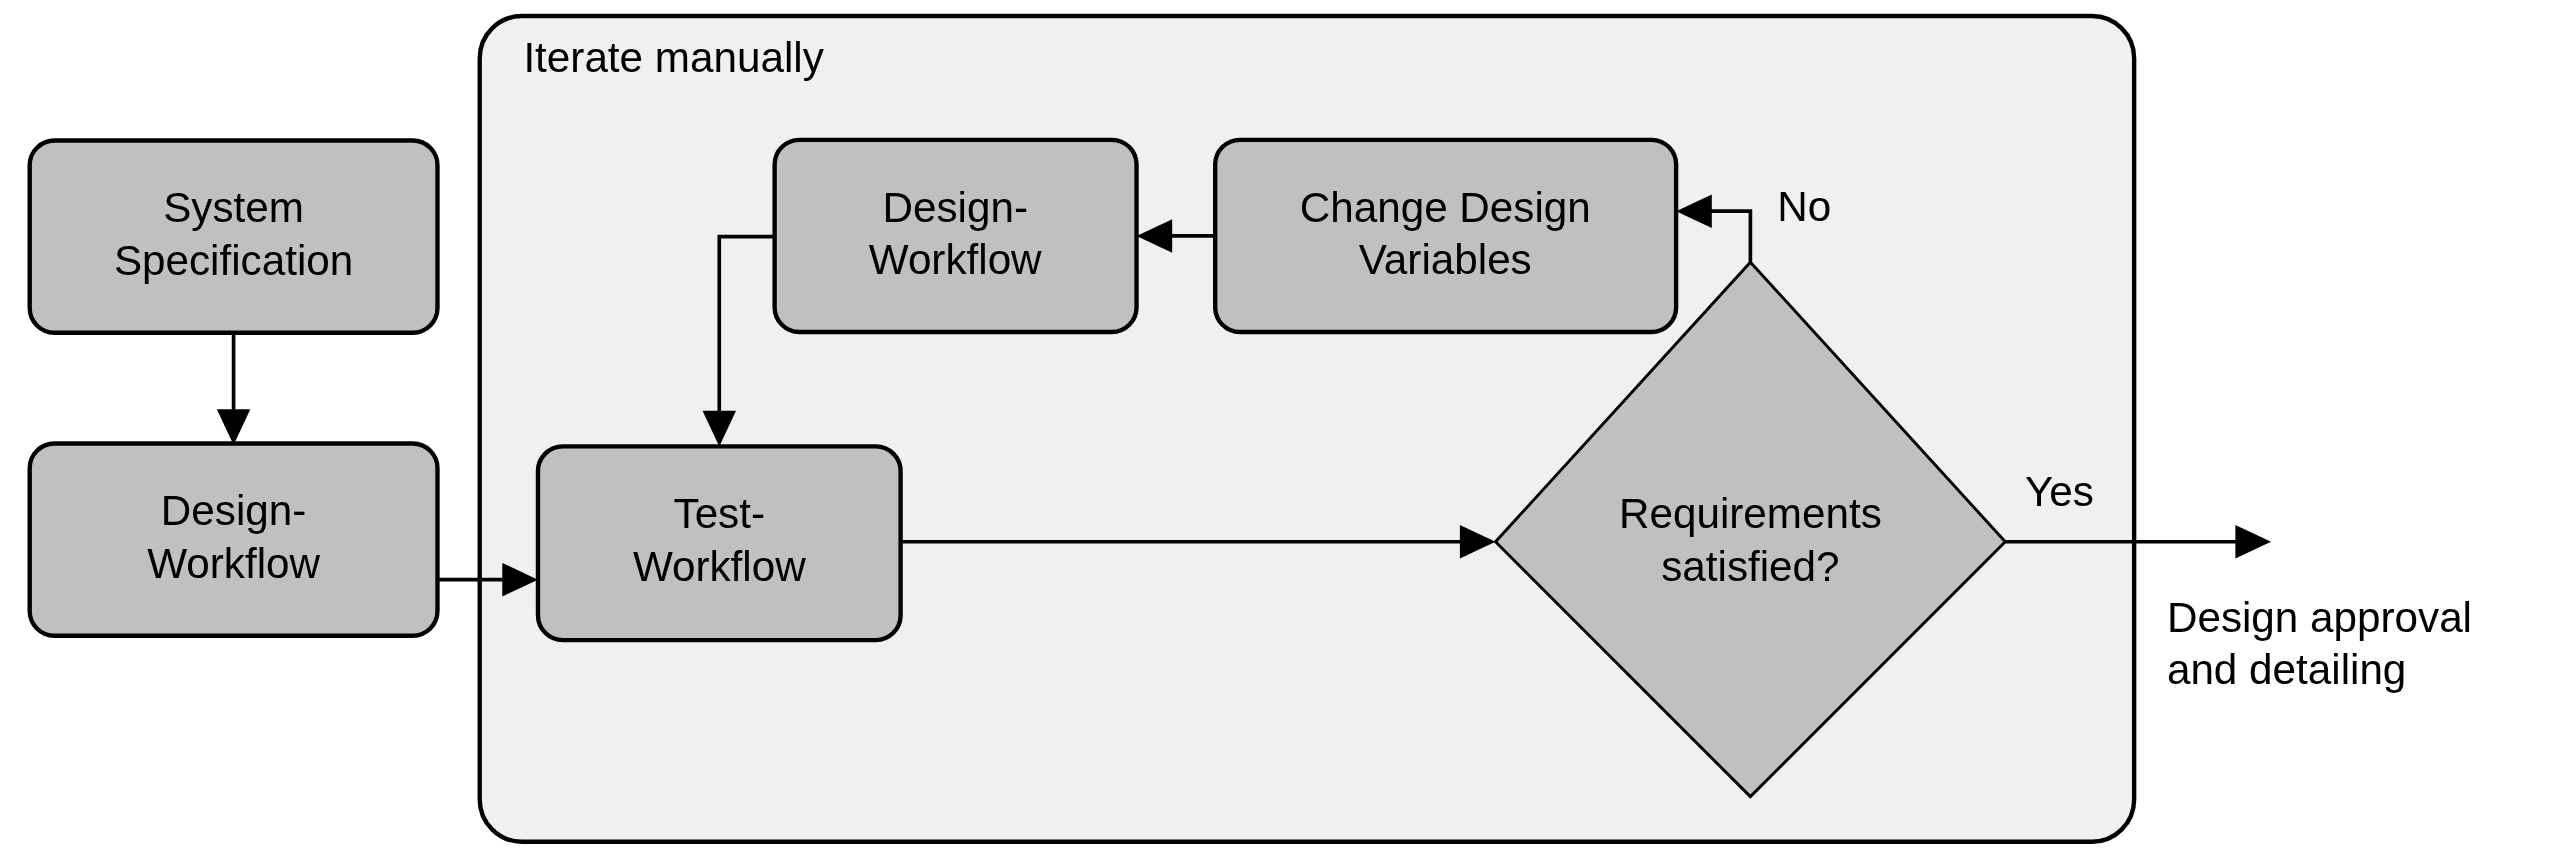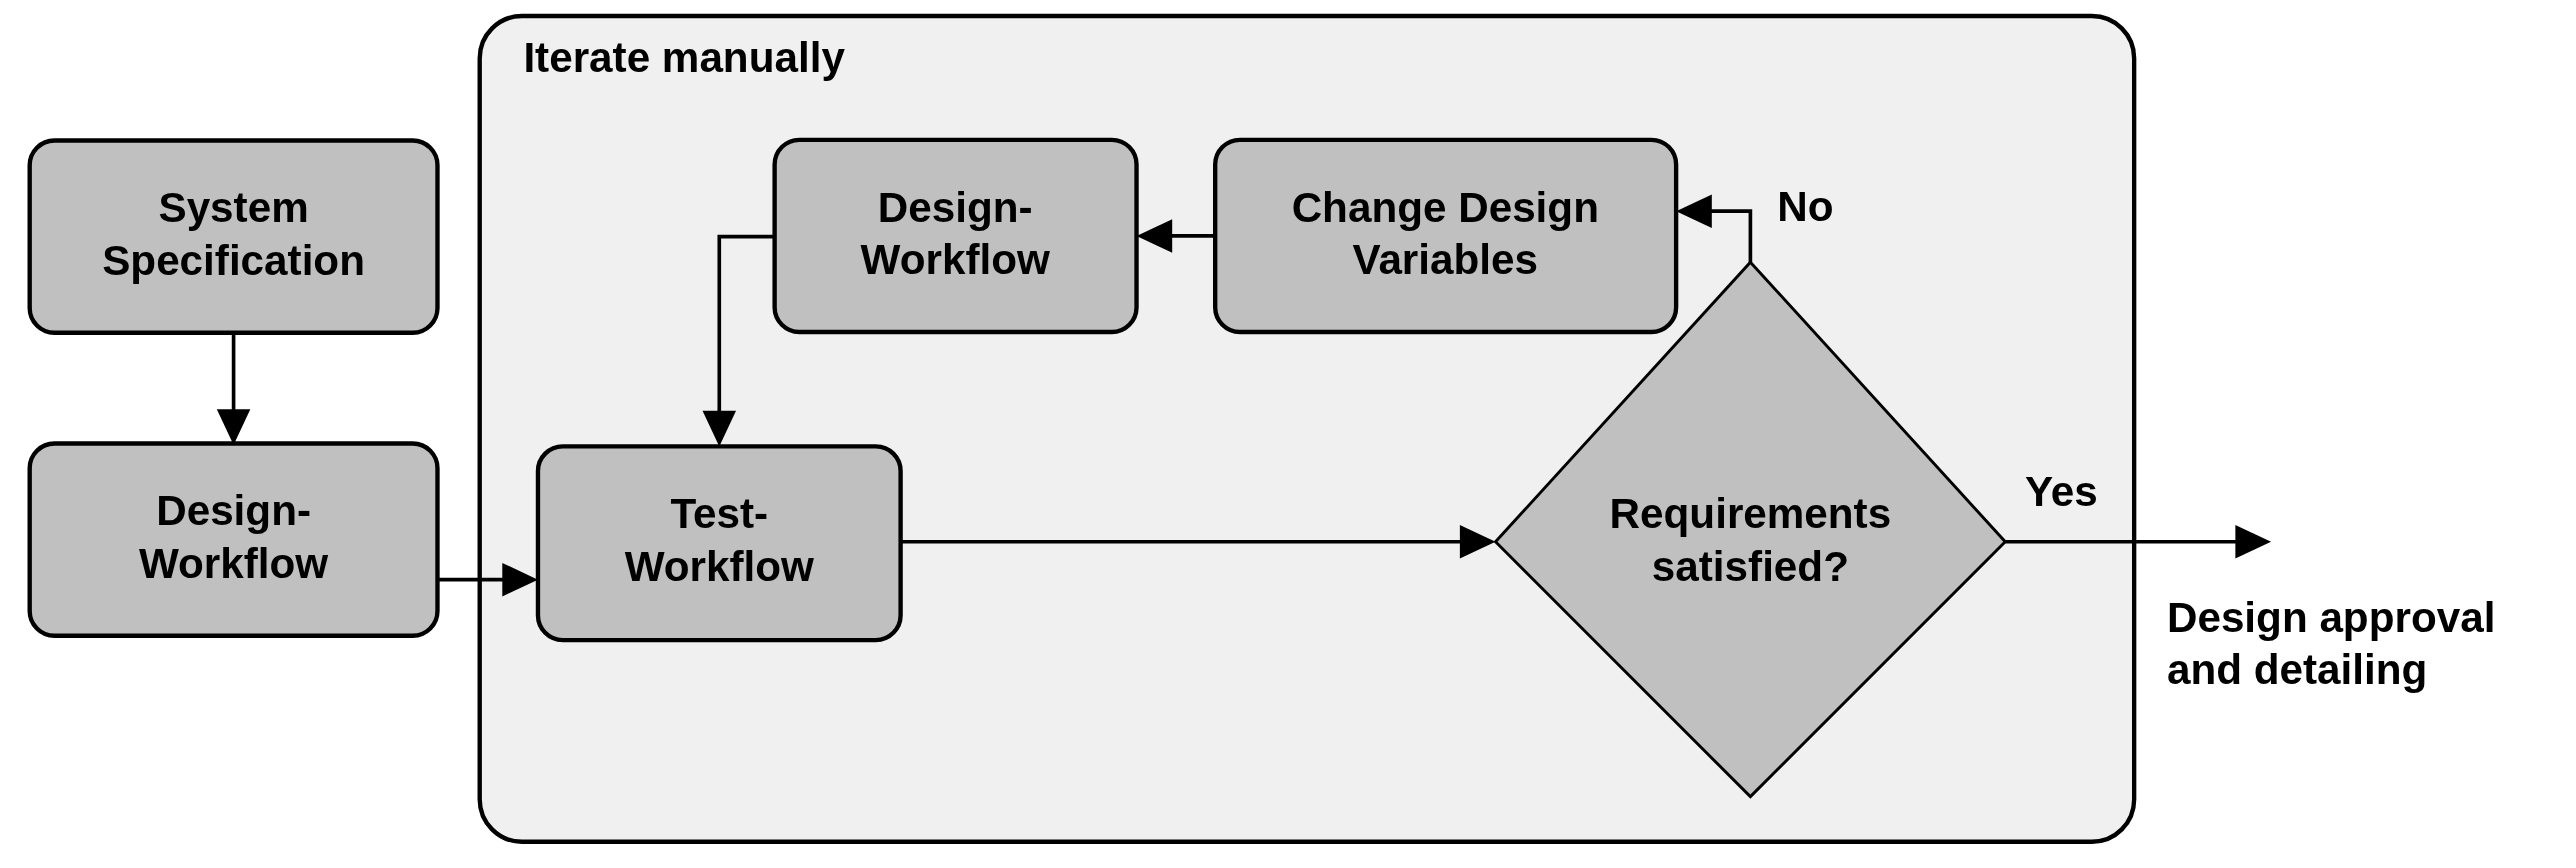--- a/index.html
+++ b/index.html
@@ -10,21 +10,20 @@
   body {
     width: 2576px;
     height: 868px;
     font-family: "Liberation Sans", sans-serif;
     overflow: hidden;
   }
   #diagram-root {
     position: relative;
     width: 2576px;
     height: 868px;
-    font-weight: bold;
   }
   svg#flowchart {
     display: block;
     width: 2576px;
     height: 868px;
   }
   .node-shape {
     stroke: #000000;
     stroke-width: 6;
   }

